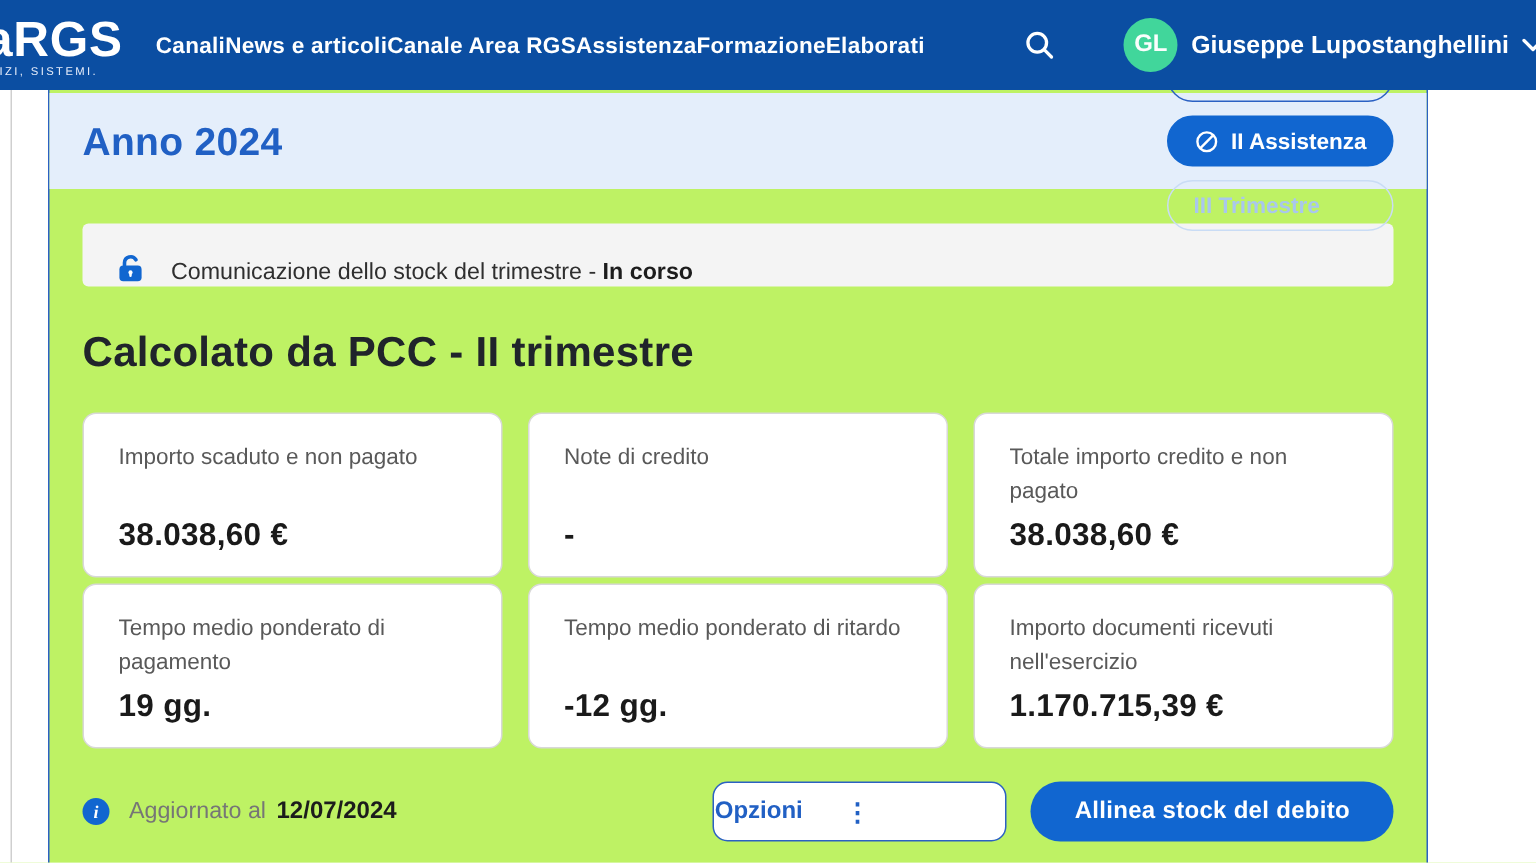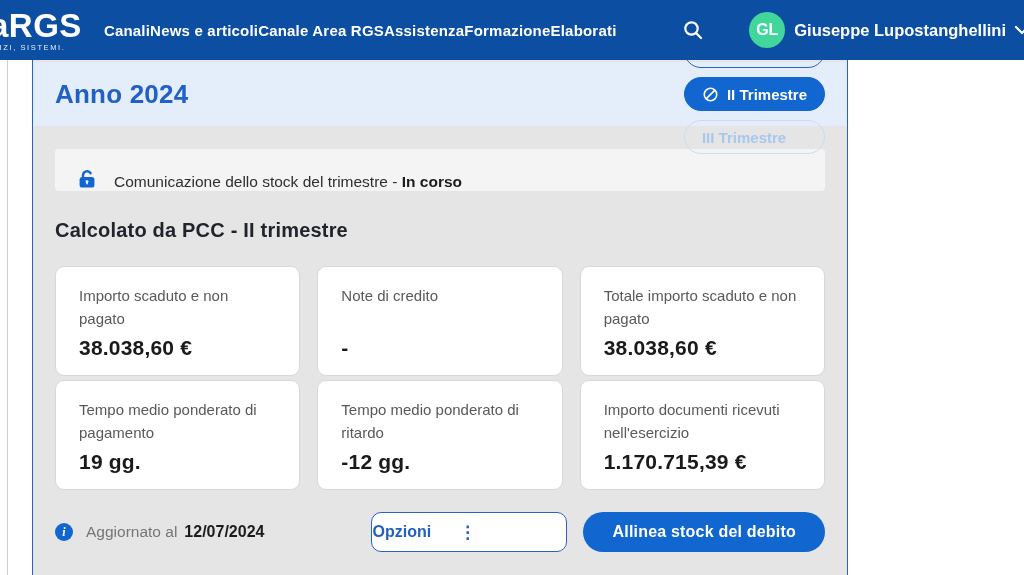--- a/index.html
+++ b/index.html
@@ -16,41 +16,41 @@
   .nav-item { font-size:15px; font-weight:600; letter-spacing:0.2px; color:#fff; cursor:pointer; white-space:nowrap; }
   .nav-right { margin-left:auto; display:flex; align-items:center; }
   .search-btn { width:22px; height:22px; margin-right:-3px; position:relative; z-index:1; }
   .avatar { width:36px; height:36px; border-radius:50%; background:#41d69b; color:#fbfefd;
     display:flex; align-items:center; justify-content:center; font-size:16px; font-weight:600; z-index:2;margin-left:48px; }
   .user-name { font-size:16.5px; font-weight:600; margin-left:9px; white-space:nowrap; }
   .chevron { width:20px; height:20px; margin-left:6px; margin-right:-8px; }
 
   
   .side-line { position:absolute; top:60px; left:7px; width:1px; height:515px; background:#cfcfcf; }
-  .panel { position:absolute; top:60px; left:32px; width:816px; height:515px;
-    border-left:1px solid #2b61c3; border-right:1px solid #2b61c3; background:#e5e5e5; }
+  .panel { position:absolute; top:60px; left:32px; width:920px; height:515px;
+    border-left:1px solid #2b61c3; border-right:1px solid #2b61c3; background:#bef264; }
 
   
   .year-band { margin-top:2px; height:64px; background:#e4eefb; display:flex;
     align-items:center; justify-content:space-between; padding:0 22px; }
   .year-title { color:#2160c4; font-size:26px; font-weight:700; letter-spacing:0.2px; }
   .tabs { display:flex; gap:9px;flex-direction:column; }
   .pill { height:34px; border-radius:18px; border:1px solid #2b61c3; background:transparent;
     color:#2160c4; font-family:"Liberation Sans",sans-serif; font-size:15px; font-weight:600;
     padding:0 17px; display:inline-flex; align-items:center; gap:8px; cursor:pointer; white-space:nowrap; }
   .pill.active { background:#1166d0; border-color:#1166d0; color:#fff; }
   .pill.disabled { color:#a9c7ed; border-color:#c9dcf5; cursor:default; }
 
   
   .content { padding:0 22px; }
   .status-banner { margin-top:23px; height:42px; background:#f4f4f4; border-radius:4px;
     display:flex; align-items:flex-end; padding:0 20px; gap:15px; }
   .status-text { font-size:15.5px; color:#2f2f2f; }
   .status-text b { color:#1d1d1d; }
-  .section-title { margin-top:28px; font-size:20px; font-weight:700; color:#20242b; letter-spacing:0.2px; }
+  .section-title { margin-top:28px; font-size:28px; font-weight:700; color:#20242b; letter-spacing:0.2px; }
 
   .cards { margin-top:24px; display:grid; grid-template-columns:1fr 1fr 1fr;
     column-gap:17px; row-gap:4px; }
   .card { height:110px; border:1px solid #d8d8d8; border-radius:9px; background:#fff;
     padding:17px 23px 15px; display:flex; flex-direction:column; justify-content:space-between; }
   .card-label { font-size:15px; color:#595959; line-height:1.55; }
   .card-value { font-size:21px; font-weight:700; color:#1a1a1a; letter-spacing:0.2px; }
 
   .footer-row { margin-top:22px; display:flex; align-items:center; }
   .info-icon { width:18px; height:18px; border-radius:50%; background:#1166d0; color:#fff;
@@ -110,21 +110,21 @@
       <button class="pill">
         <span>I Trimestre</span>
       </button>
       <button class="pill active">
         <span style="display:inline-flex;">
           <svg viewBox="0 0 18 18" width="17" height="17" fill="none" stroke="#ffffff" stroke-width="1.7" stroke-linecap="round">
             <circle cx="9" cy="9" r="6.6"></circle>
             <line x1="4.9" y1="13.1" x2="13.1" y2="4.9"></line>
           </svg>
         </span>
-        <span>II Trimestre</span>
+        <span>II Assistenza</span>
       </button>
       <button class="pill disabled">
         <span>III Trimestre</span>
       </button>
     </div>
   </div>
 
   <div class="content">
 
     <div class="status-banner">
@@ -147,21 +147,21 @@
     <div class="cards">
       <div class="card">
         <div class="card-label">Importo scaduto e non pagato</div>
         <div class="card-value">38.038,60 €</div>
       </div>
       <div class="card">
         <div class="card-label">Note di credito</div>
         <div class="card-value">-</div>
       </div>
       <div class="card">
-        <div class="card-label">Totale importo scaduto e non pagato</div>
+        <div class="card-label">Totale importo credito e non pagato</div>
         <div class="card-value">38.038,60 €</div>
       </div>
       <div class="card">
         <div class="card-label">Tempo medio ponderato di pagamento</div>
         <div class="card-value">19 gg.</div>
       </div>
       <div class="card">
         <div class="card-label">Tempo medio ponderato di ritardo</div>
         <div class="card-value">-12 gg.</div>
       </div>

